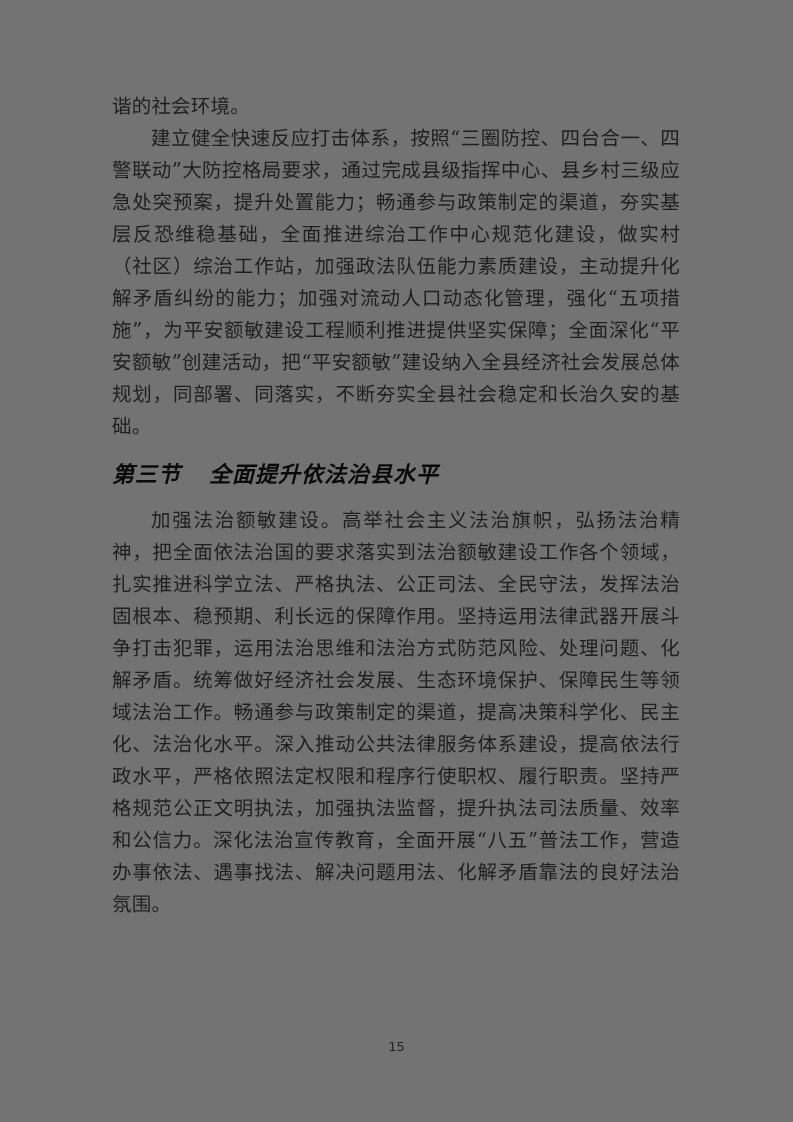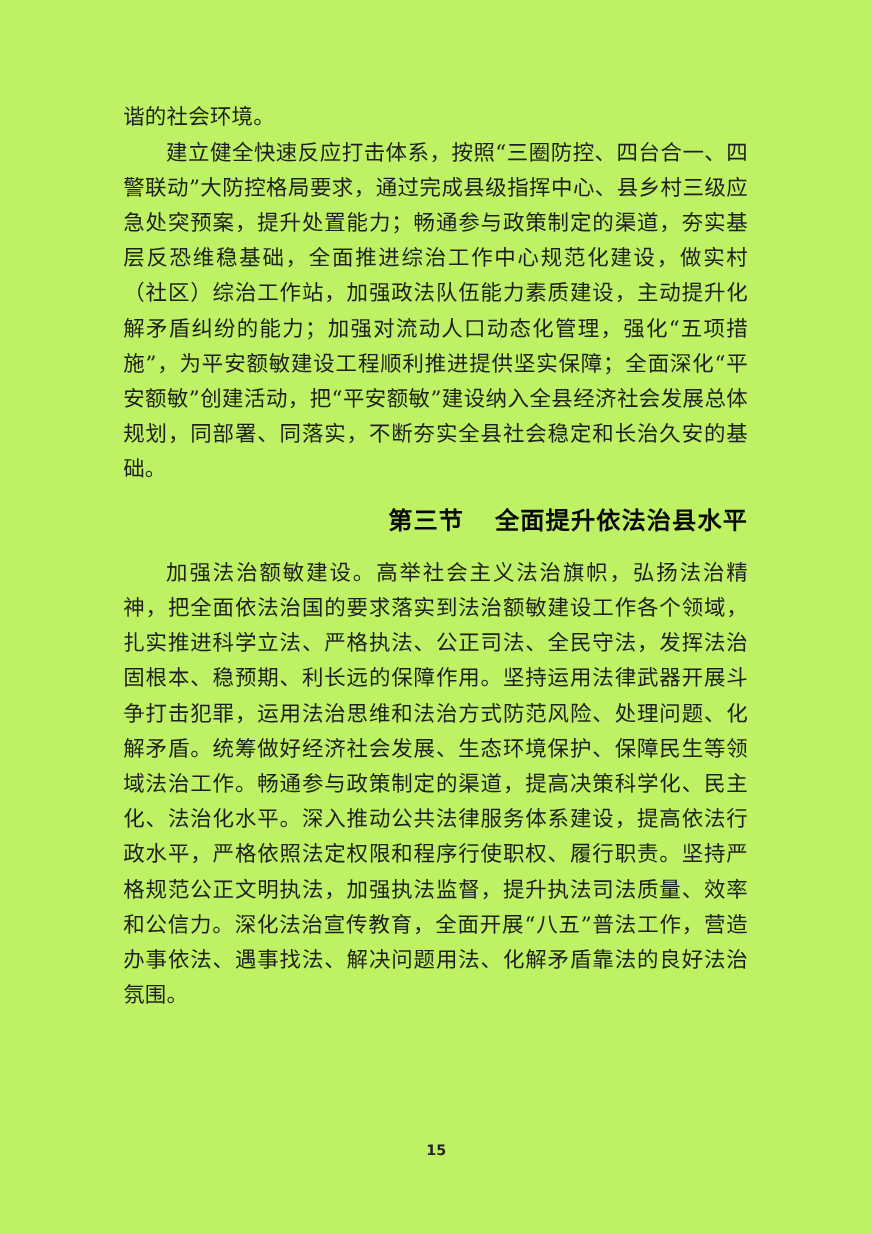--- a/index.html
+++ b/index.html
@@ -4,21 +4,21 @@
 <style>
   html, body {
     margin: 0;
     padding: 0;
     background: #ffffff;
   }
   .page {
     position: relative;
     width: 793px;
     height: 1122px;
-    background: #bef264;
+    background: #737373;
     overflow: hidden;
     font-family: "DejaVu Serif", "Liberation Serif", serif;
     color: #1f1f1f;
   }
   .content {
     position: absolute;
     left: 112px;
     top: 91px;
     width: 568px;
   }
@@ -32,37 +32,37 @@
   }
   .para.indent {
     text-indent: 2em;
   }
   .section-heading {
     margin: 15px 0 13px 0;
     font-family: "DejaVu Sans", "Liberation Sans", sans-serif;
     font-weight: bold;
     font-size: 22px;
     line-height: 34px;
-    text-align: right;
+    text-align: left;
     color: #0a0a0a;
     letter-spacing: 1px;
+    font-style: italic;
   }
   .heading-label {
     margin-right: 28px;
   }
   .footer {
     position: absolute;
     top: 1039px;
     left: 0;
     width: 100%;
     text-align: center;
     font-family: "DejaVu Sans", "Liberation Sans", sans-serif;
     font-size: 13px;
     color: #222222;
-    font-weight: bold;
   }
 </style>
 </head>
 <body>
 
 <div class="page">
   <div class="content">
     <p class="para">谐的社会环境。</p>
     <p class="para indent">建立健全快速反应打击体系，按照“三圈防控、四台合一、四警联动”大防控格局要求，通过完成县级指挥中心、县乡村三级应急处突预案，提升处置能力；畅通参与政策制定的渠道，夯实基层反恐维稳基础，全面推进综治工作中心规范化建设，做实村（社区）综治工作站，加强政法队伍能力素质建设，主动提升化解矛盾纠纷的能力；加强对流动人口动态化管理，强化“五项措施”，为平安额敏建设工程顺利推进提供坚实保障；全面深化“平安额敏”创建活动，把“平安额敏”建设纳入全县经济社会发展总体规划，同部署、同落实，不断夯实全县社会稳定和长治久安的基础。</p>
     <h2 class="section-heading">

